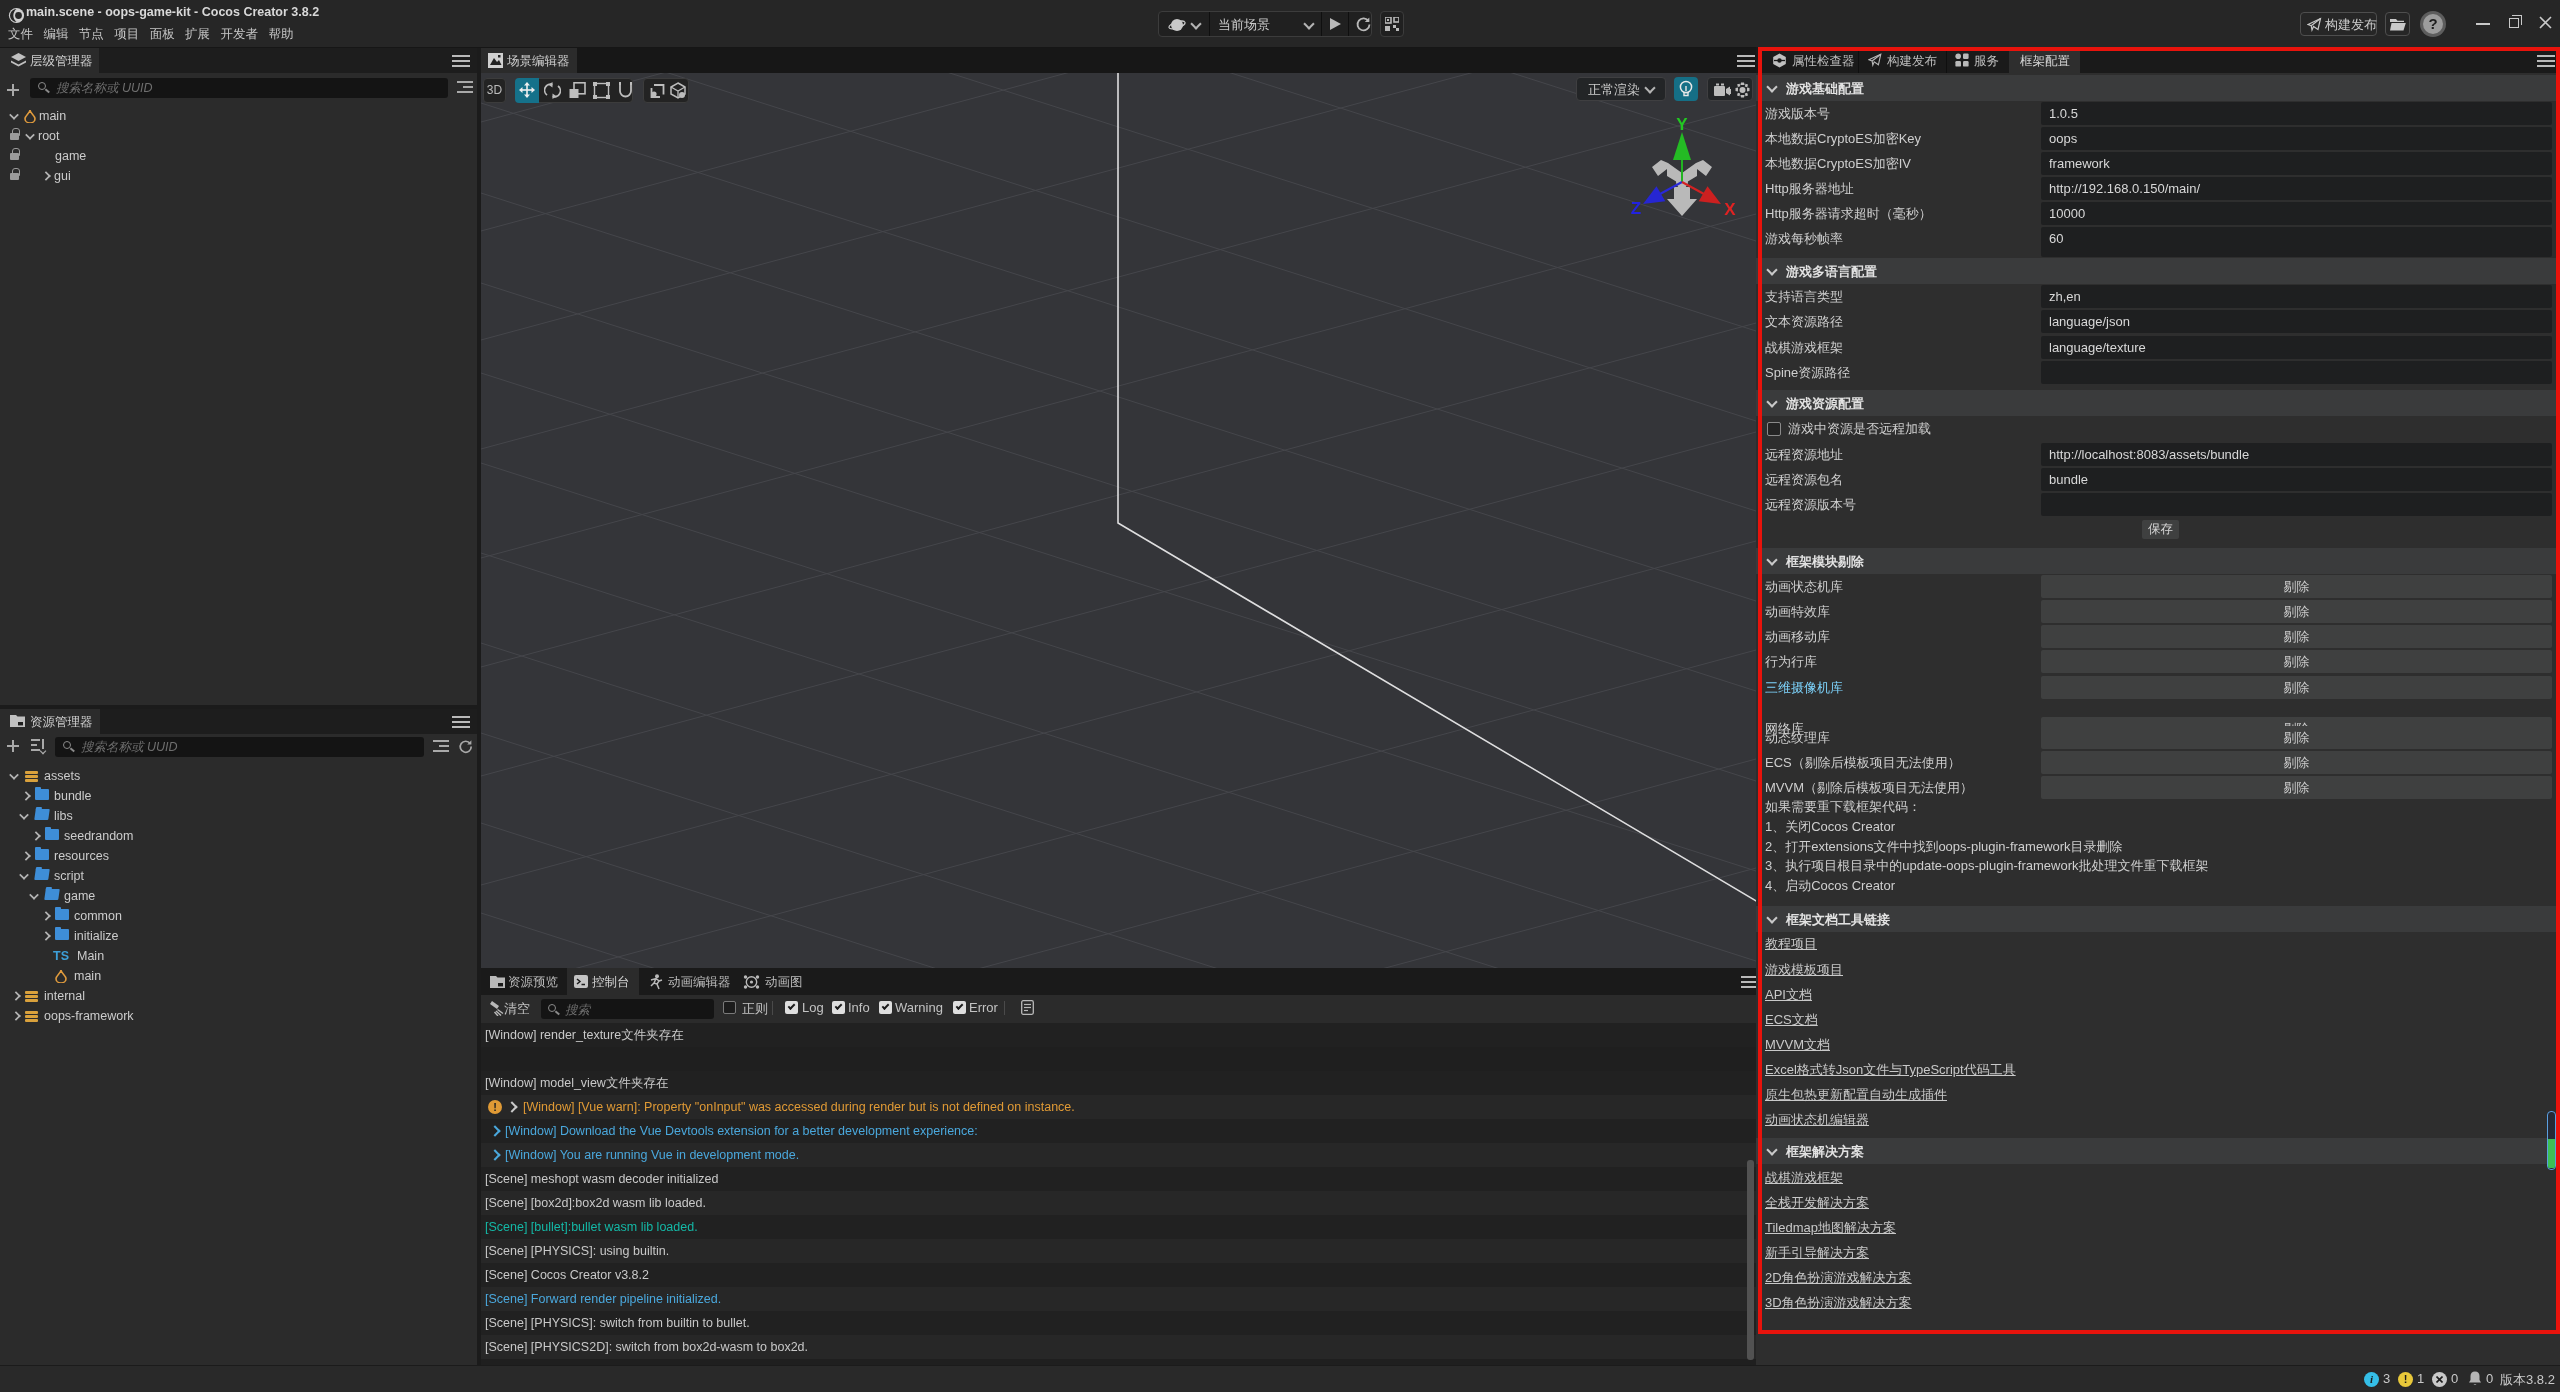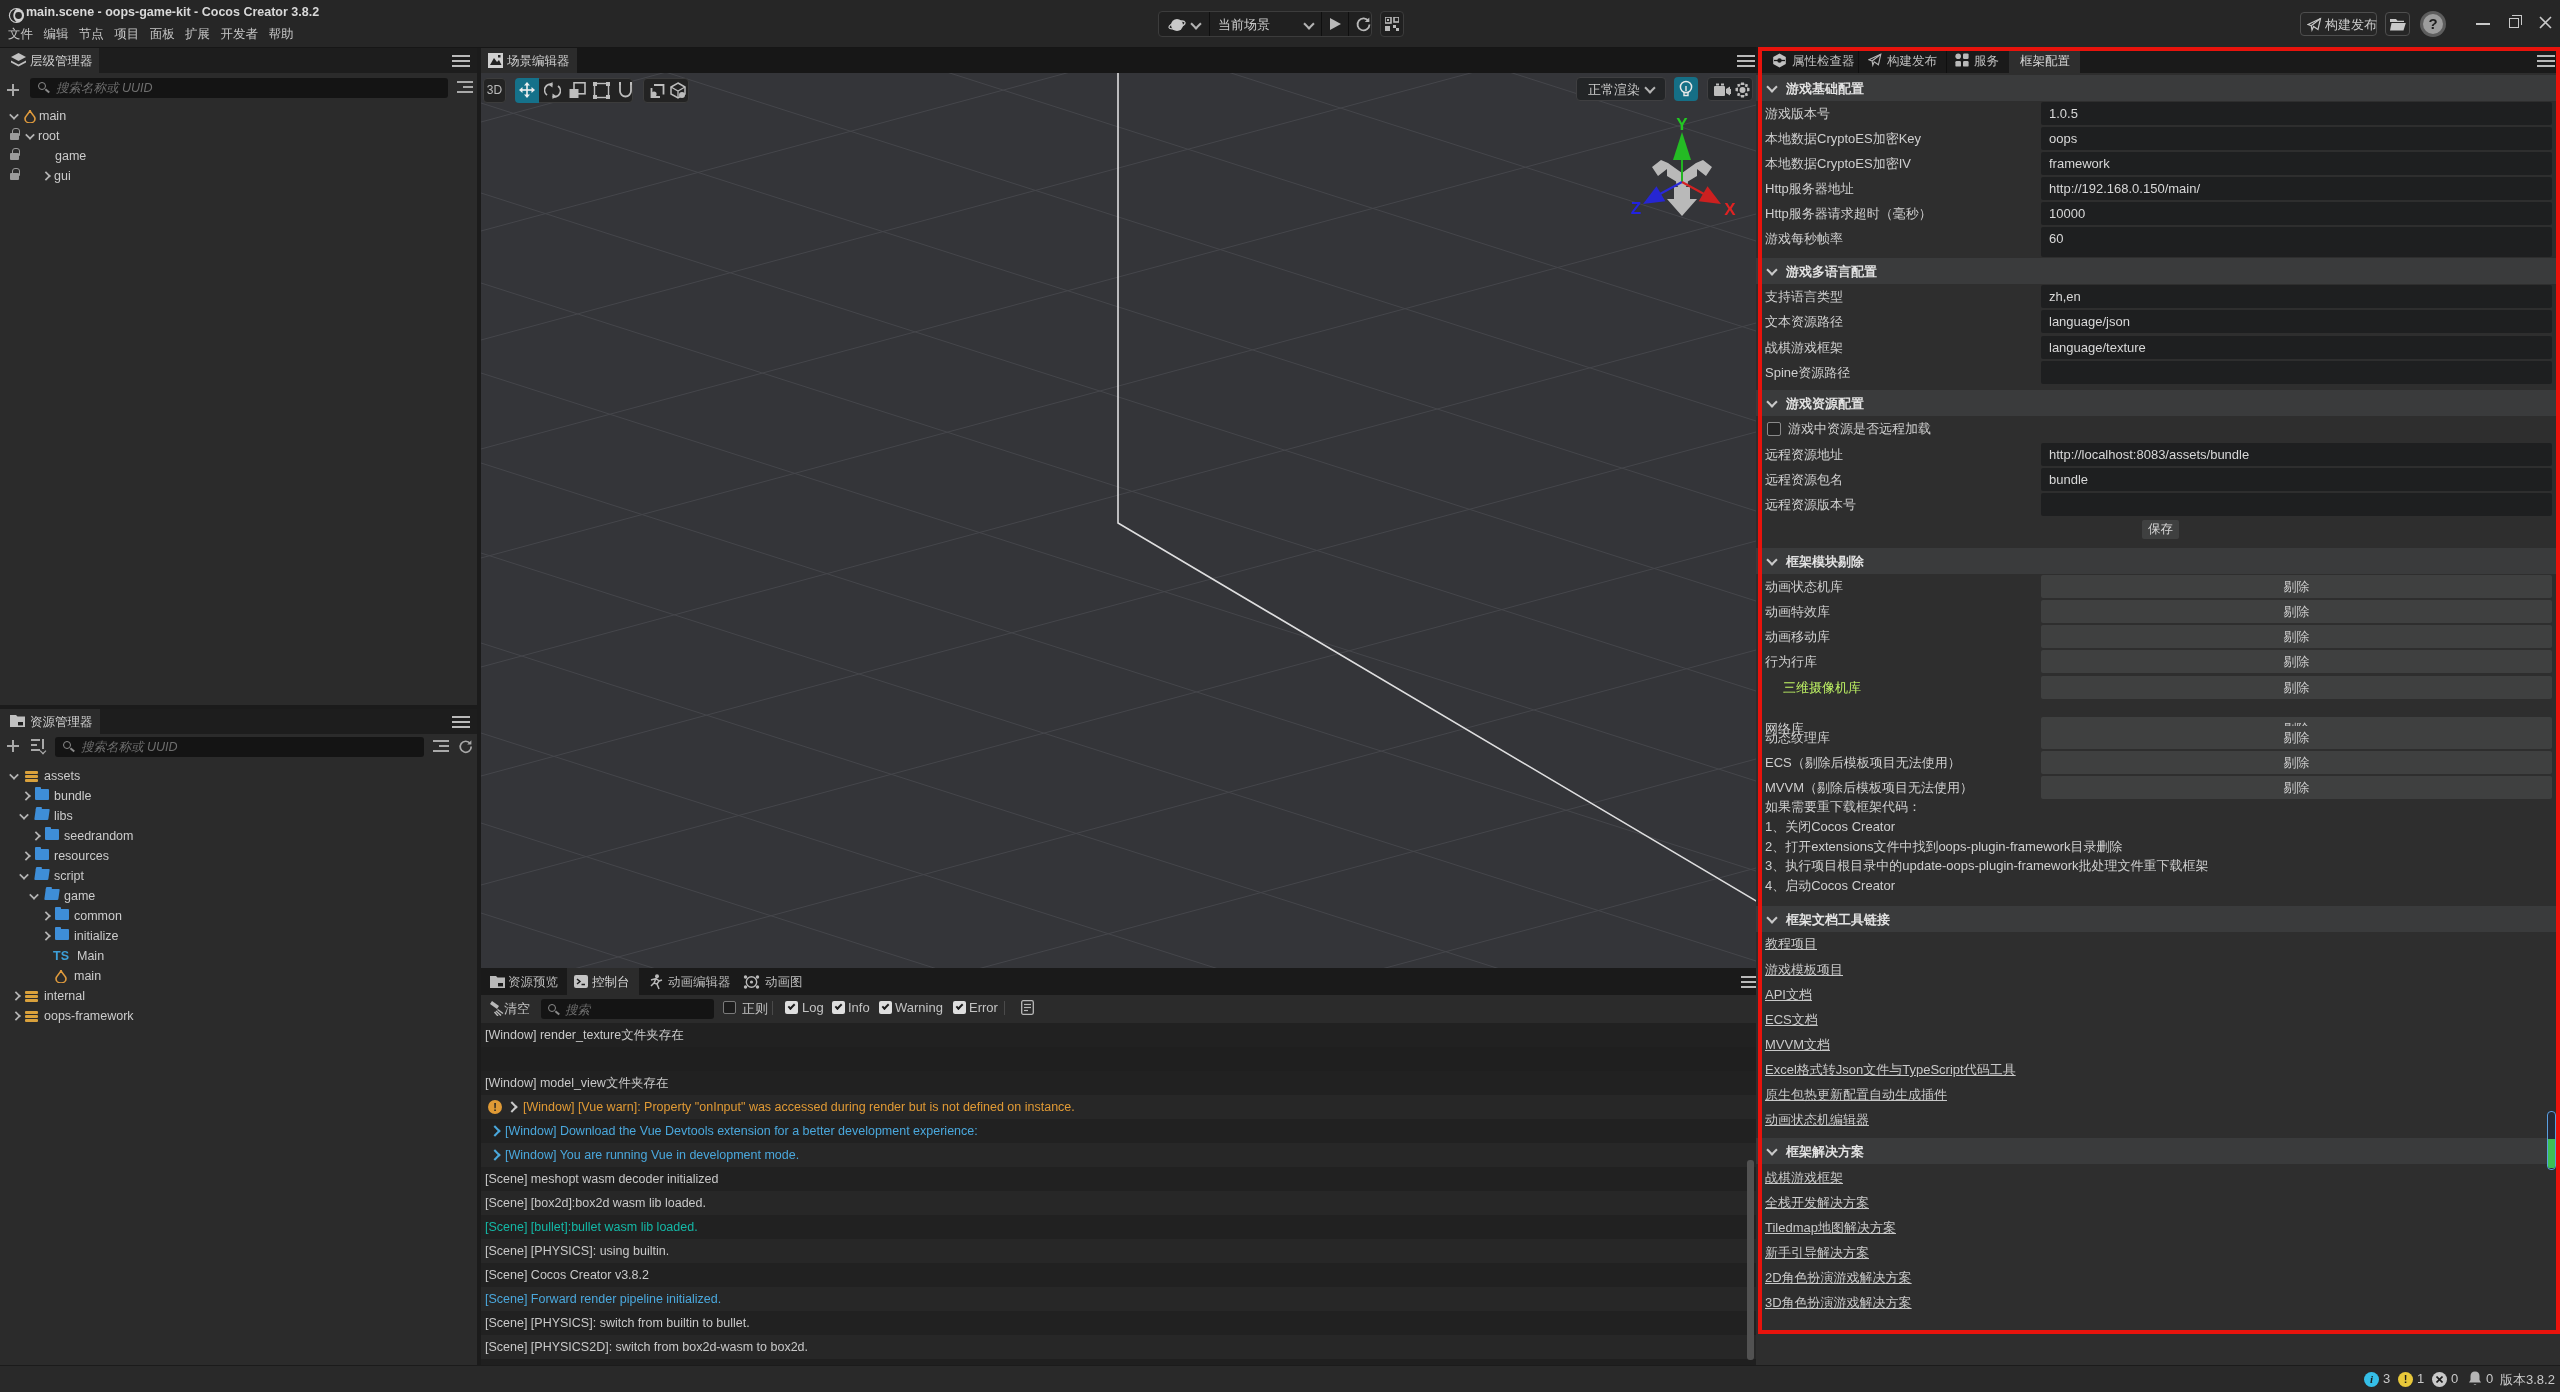--- a/index.html
+++ b/index.html
@@ -613,21 +613,21 @@
     </div>
   <div class="a" style="left:0;top:577px;width:804px;height:24px">
       <div class="a nw" style="left:9px;top:4px;font-size:13px;color:#cfcfcf">动画移动库</div>
       <div class="a" style="left:285px;top:0.5px;width:511px;height:23px;background:#3f4040;border-radius:2px;text-align:center;line-height:23px;font-size:13px;color:#cccccc">剔除</div>
     </div>
   <div class="a" style="left:0;top:602px;width:804px;height:24px">
       <div class="a nw" style="left:9px;top:4px;font-size:13px;color:#cfcfcf">行为行库</div>
       <div class="a" style="left:285px;top:0.5px;width:511px;height:23px;background:#3f4040;border-radius:2px;text-align:center;line-height:23px;font-size:13px;color:#cccccc">剔除</div>
     </div>
   <div class="a" style="left:0;top:628px;width:804px;height:24px">
-      <div class="a nw" style="left:27px;top:4px;font-size:13px;color:#bef264">三维摄像机库</div>
+      <div class="a nw" style="left:9px;top:4px;font-size:13px;color:#7dd3fc">三维摄像机库</div>
       <div class="a" style="left:285px;top:0.5px;width:511px;height:23px;background:#3f4040;border-radius:2px;text-align:center;line-height:23px;font-size:13px;color:#cccccc">剔除</div>
     </div>
   <div class="a" style="left:0;top:669px;width:804px;height:24px">
       <div class="a nw" style="left:9px;top:4px;font-size:13px;color:#cfcfcf">网络库</div>
       <div class="a" style="left:285px;top:0.5px;width:511px;height:23px;background:#3f4040;border-radius:2px;text-align:center;line-height:23px;font-size:13px;color:#cccccc">剔除</div>
     </div>
   <div class="a" style="left:0;top:678px;width:804px;height:24px">
       <div class="a nw" style="left:9px;top:4px;font-size:13px;color:#cfcfcf">动态纹理库</div>
       <div class="a" style="left:285px;top:0.5px;width:511px;height:23px;background:#3f4040;border-radius:2px;text-align:center;line-height:23px;font-size:13px;color:#cccccc">剔除</div>
     </div>

